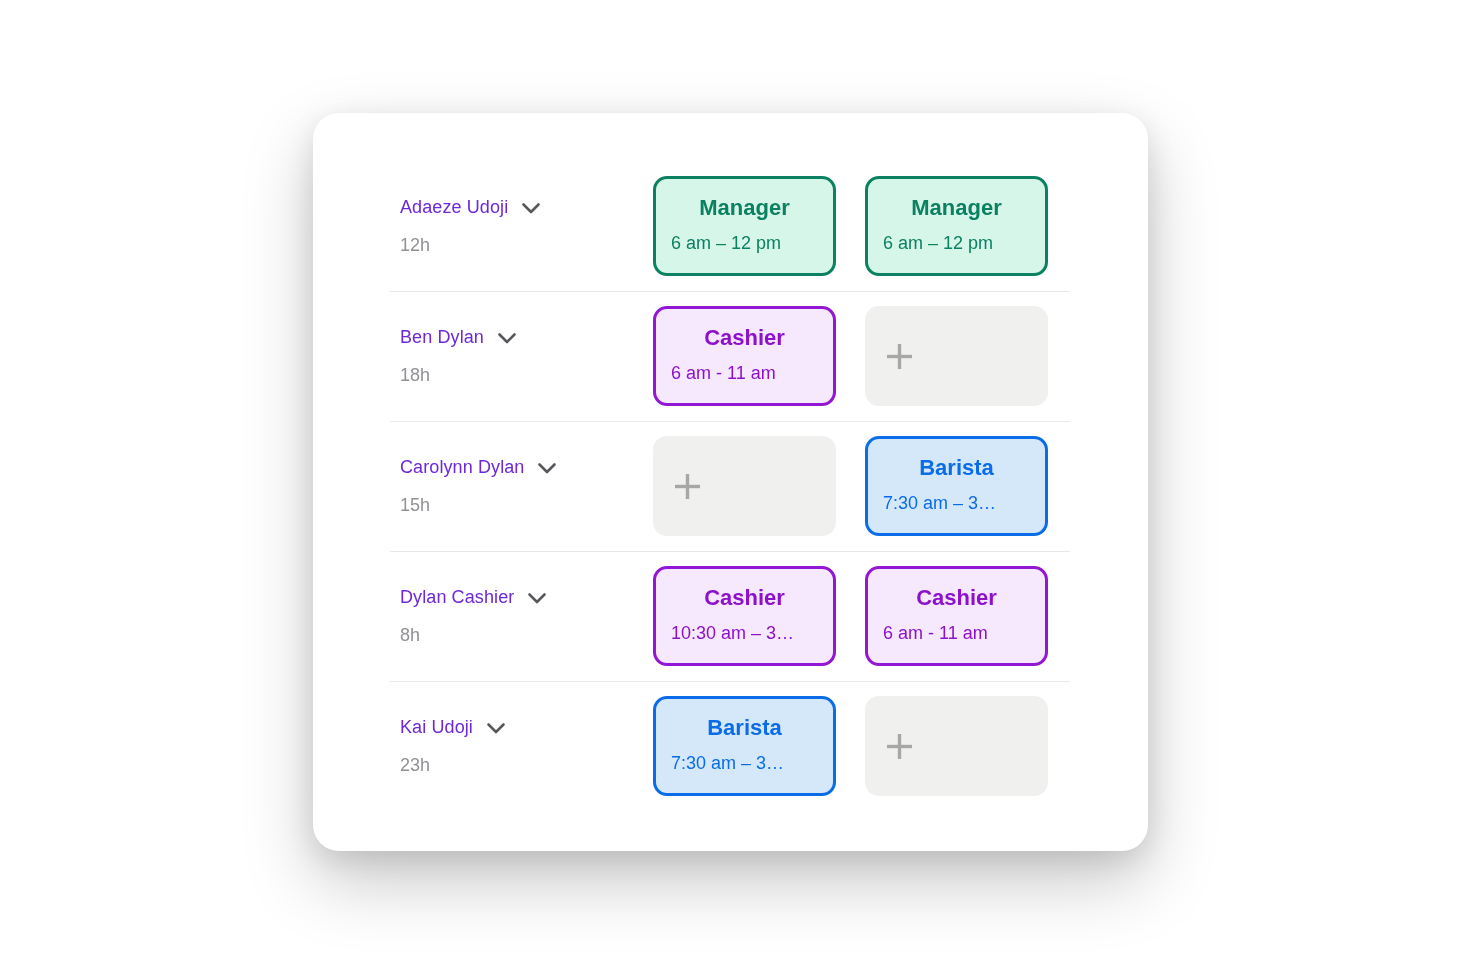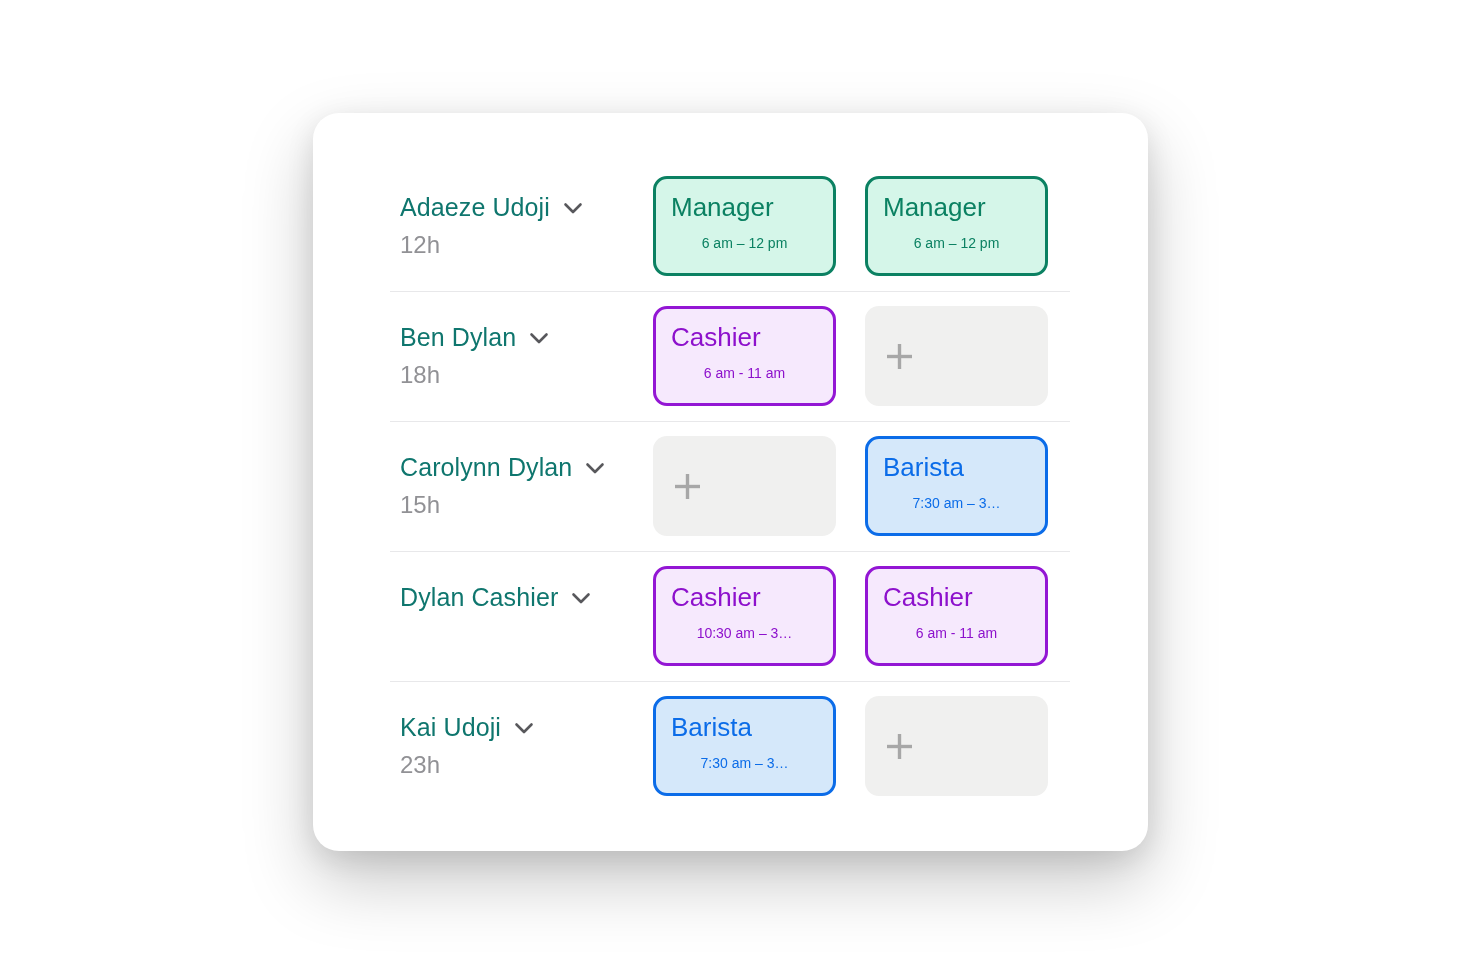--- a/index.html
+++ b/index.html
@@ -28,33 +28,33 @@
     padding-top: 16px;
     cursor: pointer;
   }
   .name-line {
     display: flex;
     align-items: center;
     gap: 13px;
     height: 30px;
   }
   .name {
-    font-size: 25px;
-    color: #0f766e;
+    font-size: 18px;
+    color: #6d28d9;
     letter-spacing: 0.1px;
     white-space: nowrap;
   }
   .chevron {
     display: inline-flex;
     align-items: center;
     margin-top: 3px;
   }
   .hours {
     margin-top: 8px;
-    font-size: 24px;
+    font-size: 18px;
     line-height: 30px;
     color: #919195;
   }
 
   .slots { display: flex; gap: 29px; }
 
   .slot {
     width: 183px;
     height: 100px;
     border-radius: 14px;
@@ -65,31 +65,31 @@
 
   .shift-card {
     border: 3px solid;
     padding: 14px 15px 0 15px;
     display: flex;
     flex-direction: column;
     gap: 7px;
     overflow: hidden;
   }
   .shift-role {
-    font-size: 26px;
+    font-size: 22px;
+    font-weight: 700;
+    line-height: 29px;
+    white-space: nowrap;
+    text-align: center;
+  }
+  .shift-time {
+    font-size: 18px;
     font-weight: 400;
     line-height: 29px;
     white-space: nowrap;
-  }
-  .shift-time {
-    font-size: 14px;
-    font-weight: 400;
-    line-height: 29px;
-    white-space: nowrap;
-    text-align: center;
   }
 
   .add-card {
     border: none;
     display: flex;
     align-items: center;
     padding-left: 21px;
   }
 
   .sep {
@@ -186,20 +186,21 @@
       <div class="row">
     <div class="employee">
       <div class="name-line">
         <span class="name">Dylan Cashier</span>
         <span class="chevron">
           <svg width="20" height="13" viewBox="0 0 20 13" fill="none">
             <path d="M2.5 2.5 L10 10 L17.5 2.5" stroke="#58585c" stroke-width="2.6" stroke-linecap="round" stroke-linejoin="round"></path>
           </svg>
         </span>
       </div>
+      <div class="hours">8h</div>
     </div>
     <div class="slots">
           <button class="slot shift-card" style="background: rgb(246, 233, 253); border-color: rgb(147, 22, 212); color: rgb(141, 17, 204);">
     <span class="shift-role">Cashier</span>
     <span class="shift-time">10:30 am – 3…</span>
   </button>
           <button class="slot shift-card" style="background: rgb(246, 233, 253); border-color: rgb(147, 22, 212); color: rgb(141, 17, 204);">
     <span class="shift-role">Cashier</span>
     <span class="shift-time">6 am - 11 am</span>
   </button>

